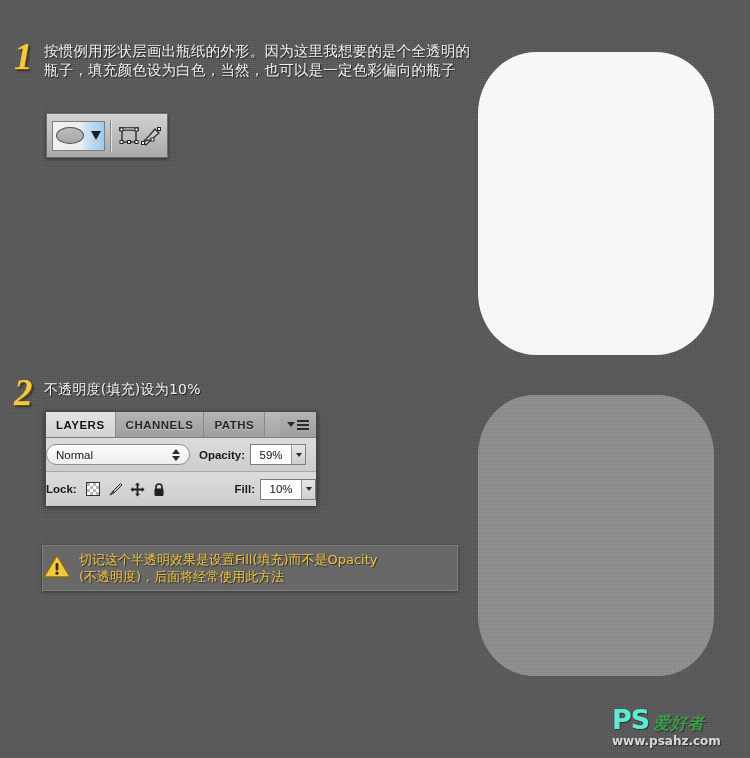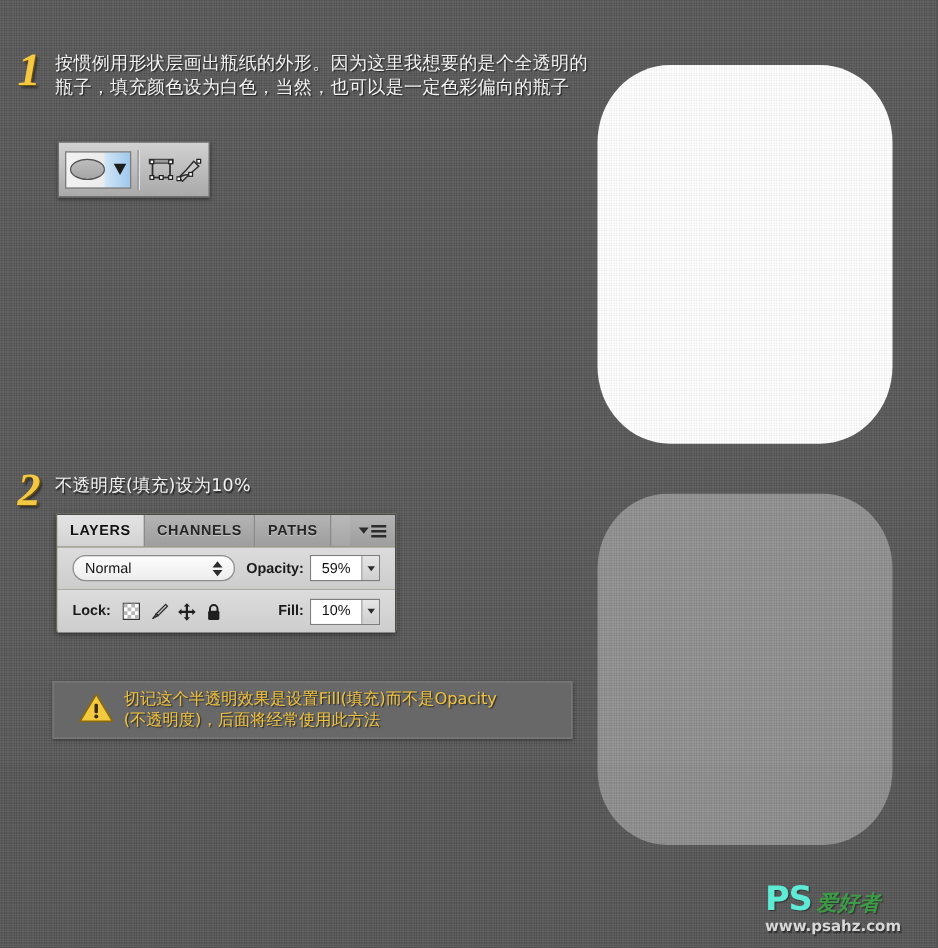--- a/index.html
+++ b/index.html
@@ -203,21 +203,21 @@
   .menu-lines span {
     display: block;
     width: 12px;
     height: 2px;
     background: #2b2b2b;
   }
   .panel-row {
     display: flex;
     align-items: center;
     height: 34px;
-    padding: 0 12px;
+    padding: 0 0;
     box-sizing: border-box;
     background: linear-gradient(180deg, #dcdcdc, #cdcdcd);
   }
   #row-blend { border-bottom: 1px solid #a8a8a8; }
   #blend-select {
     width: 144px;
     height: 21px;
     background: linear-gradient(180deg, #fdfdfd, #ededed);
     border: 1px solid #8d8d8d;
     border-radius: 11px;
@@ -307,21 +307,21 @@
     left: 42px;
     top: 545px;
     width: 416px;
     height: 46px;
     background: #686868;
     border: 1px solid #7d7d7d;
     box-shadow: 0 1px 3px rgba(0,0,0,0.4);
     display: flex;
     align-items: center;
     box-sizing: border-box;
-    padding: 0 20px;
+    padding: 0 0;
   }
   #warn-icon { flex: 0 0 auto; margin-right: 8px; }
   #warn-text {
     color: #f0c23c;
     font-size: 13px;
     line-height: 17px;
     font-family: "DejaVu Sans", sans-serif;
     text-shadow: 1px 1px 1px rgba(0,0,0,0.6);
   }
 

